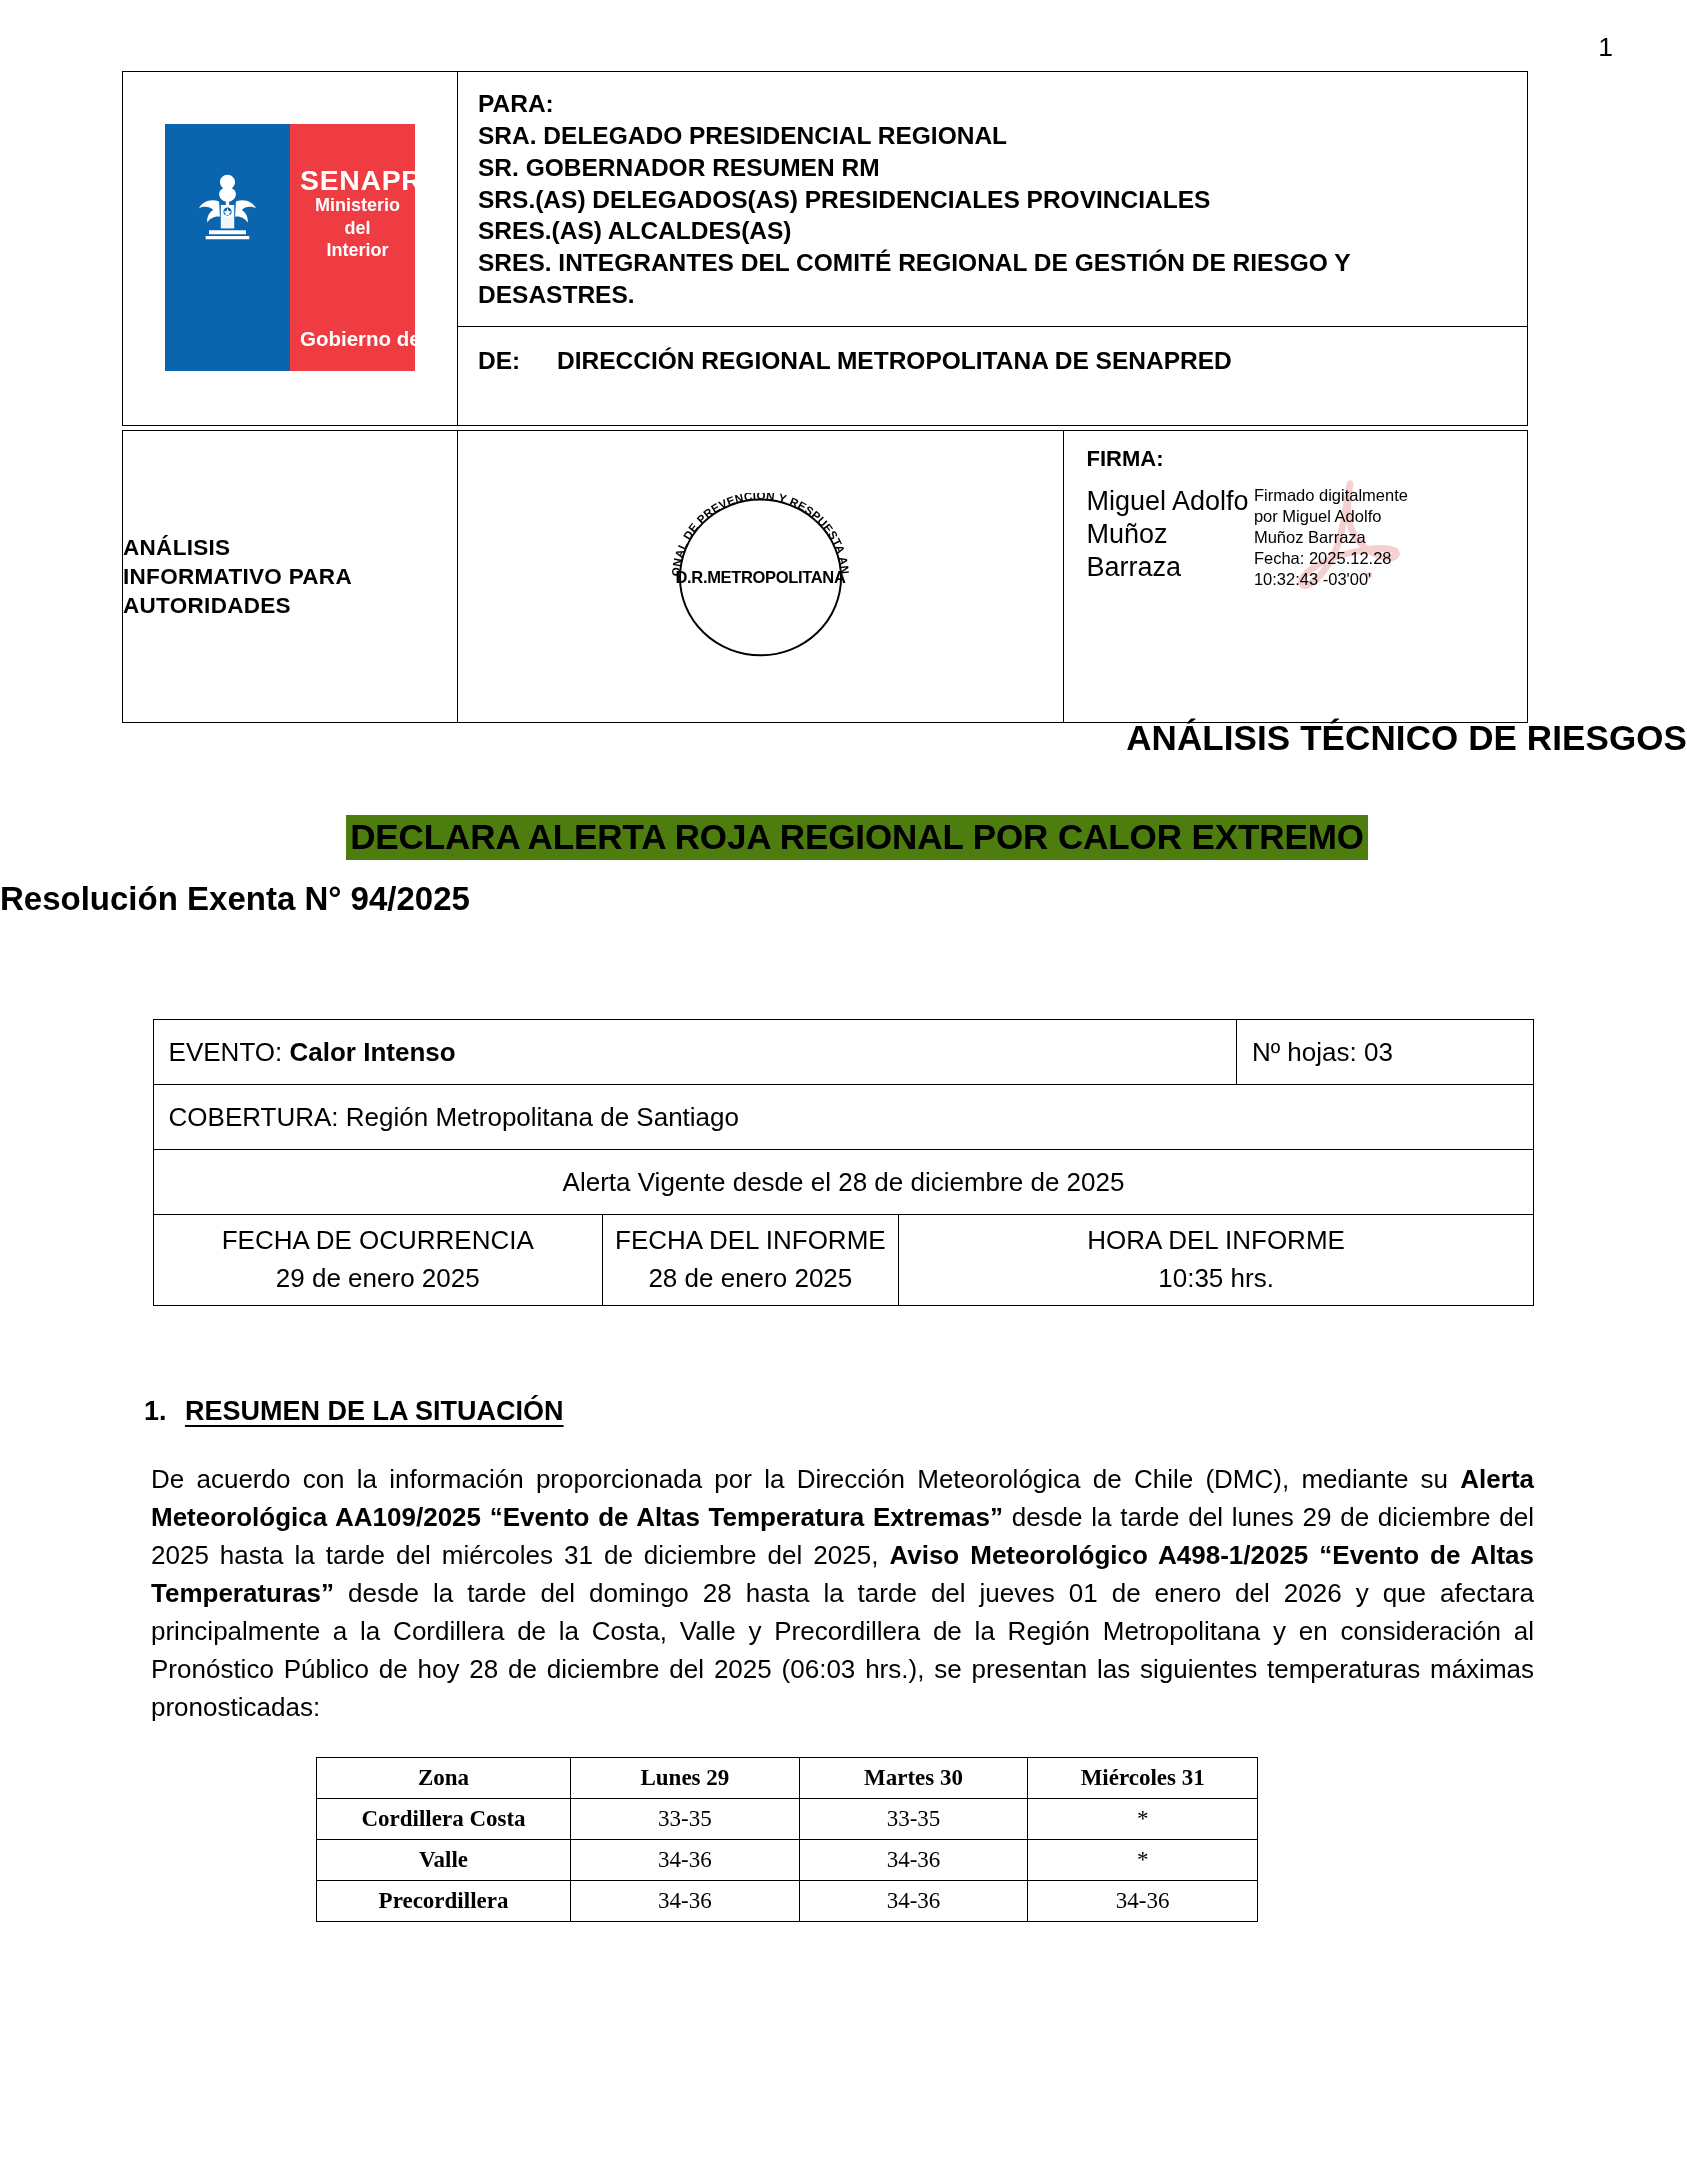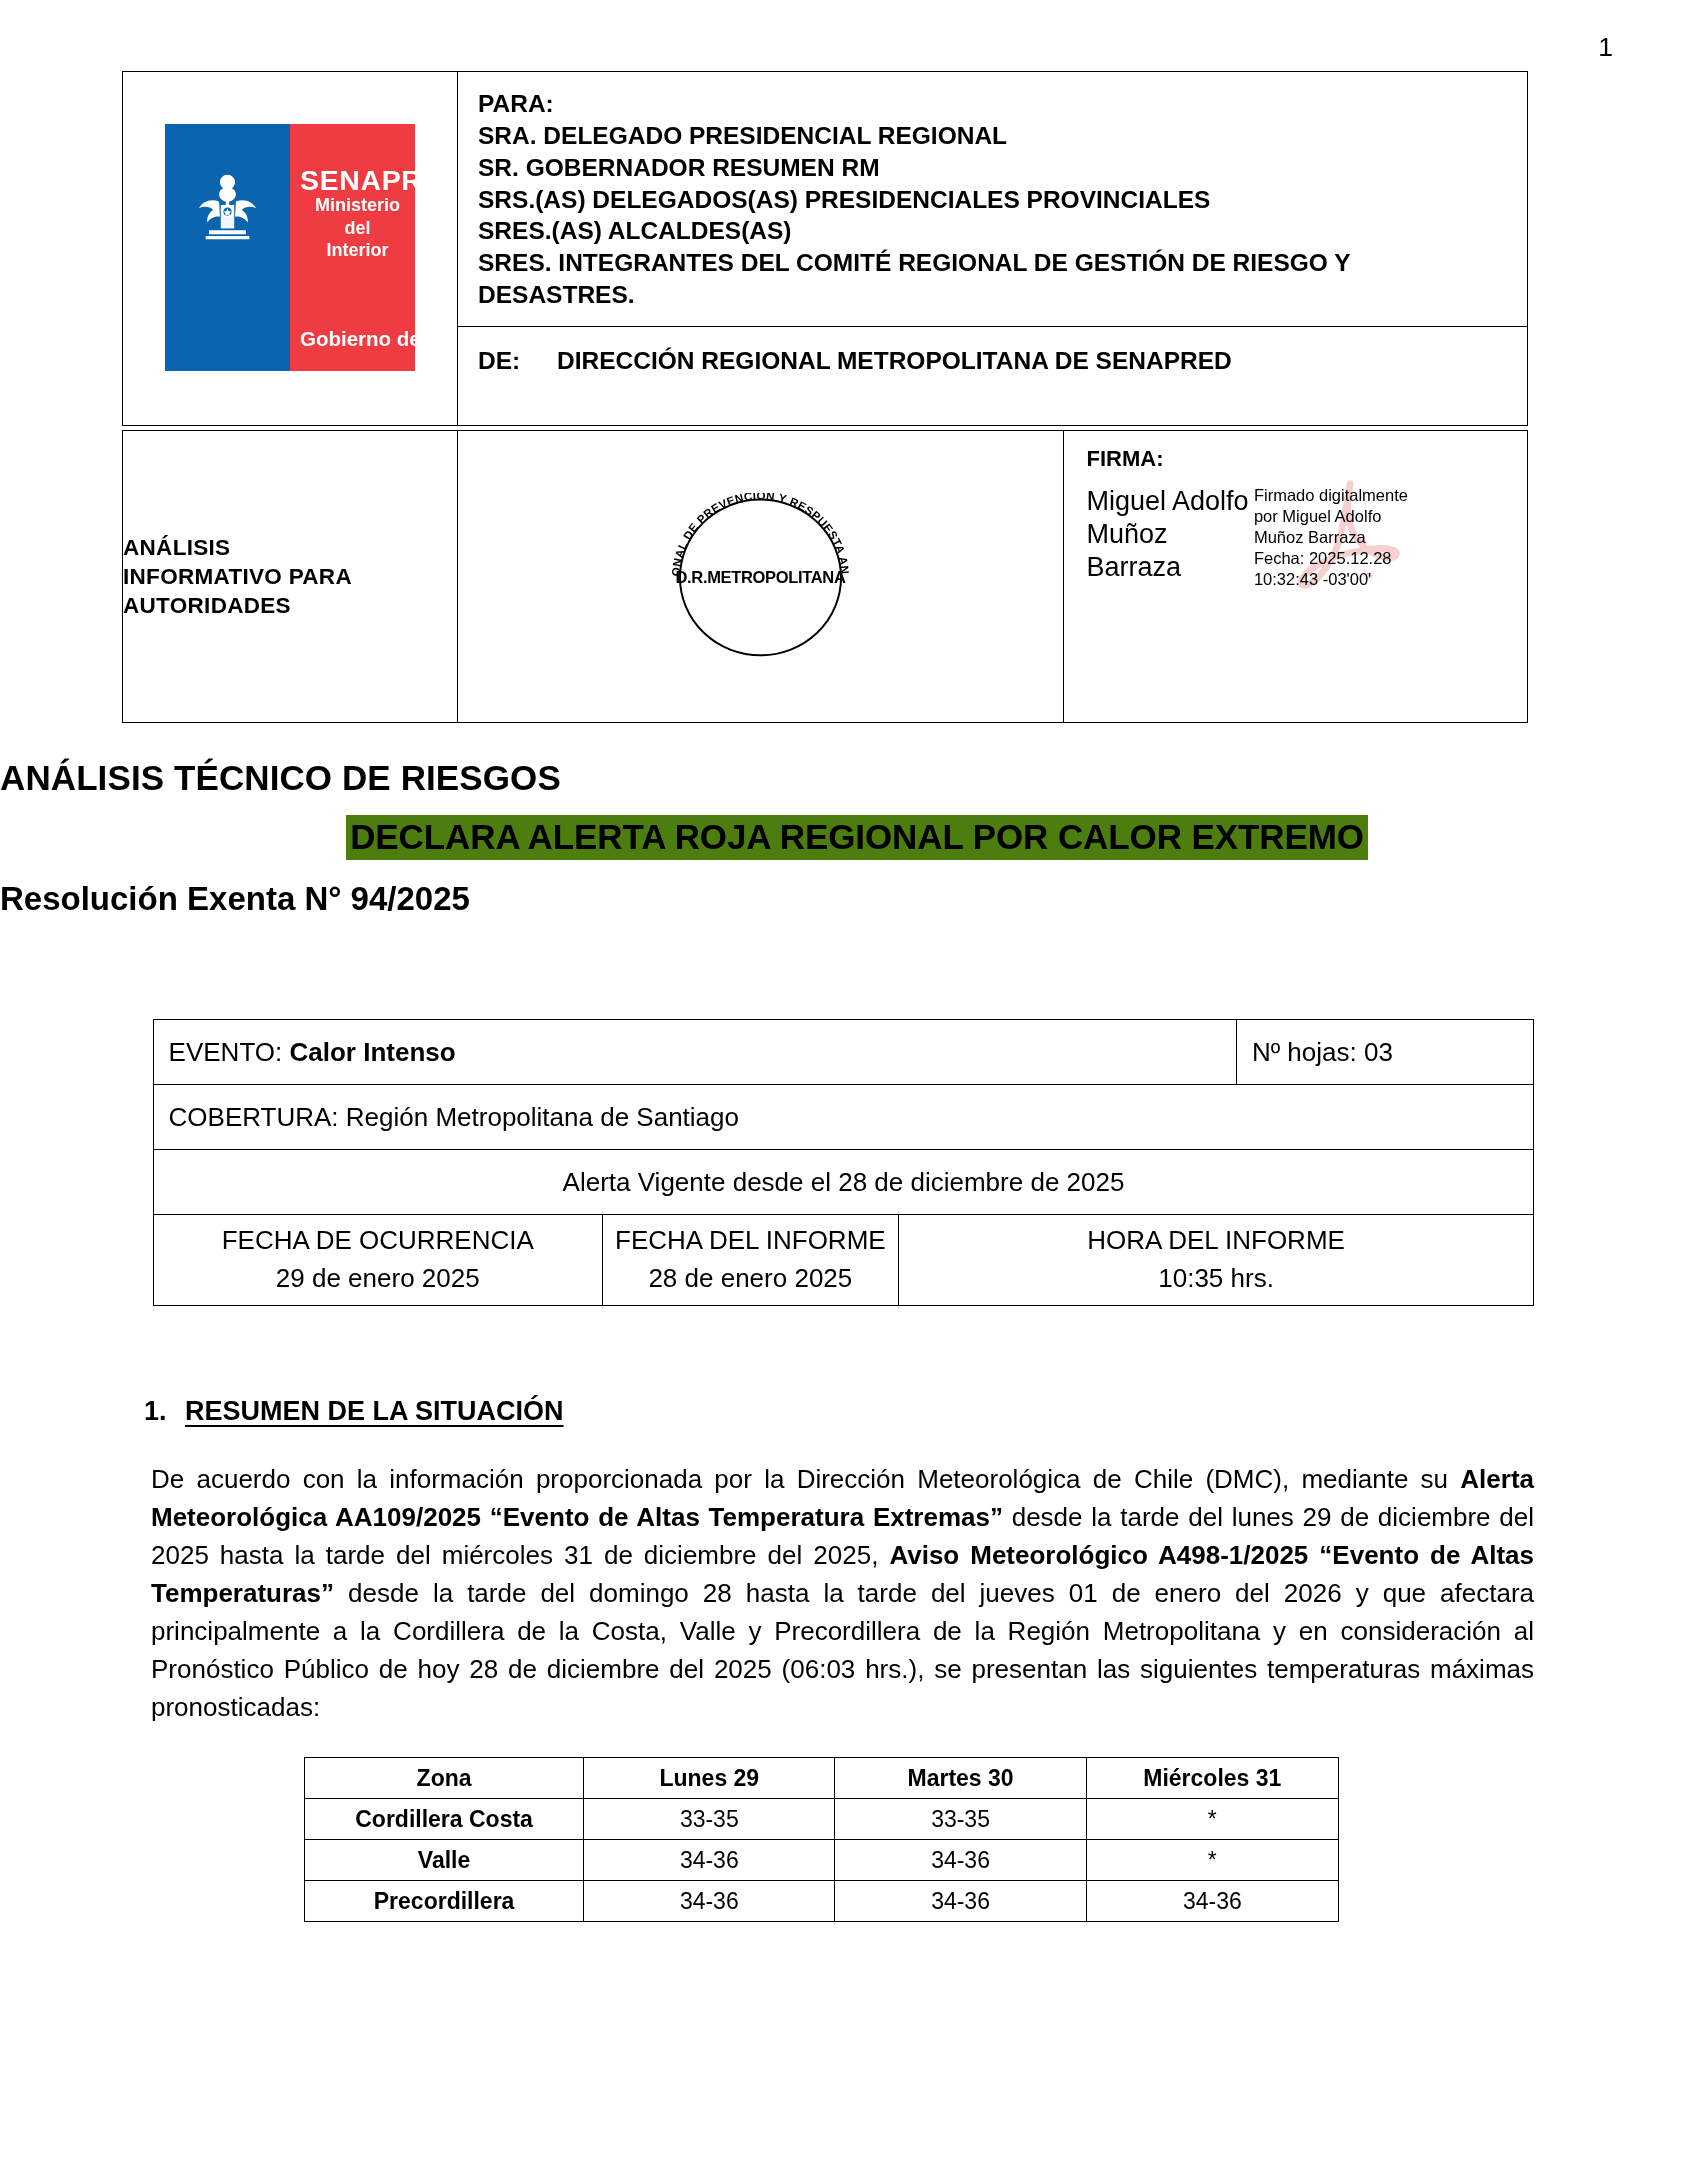--- a/index.html
+++ b/index.html
@@ -203,22 +203,22 @@
     height: 122px;
     z-index: 1;
     pointer-events: none;
   }
   .acrobat-mark svg { width: 100%; height: 100%; }
 
   
   .title-main {
     position: absolute;
     left: 0; right: 0;
-    top: 758px;
-    text-align: left;
+    top: 718px;
+    text-align: right;
     font-size: 35px;
     font-weight: bold;
     letter-spacing: 0.1px;
   }
   .title-alert-wrap {
     position: absolute;
     left: 212px;
     top: 815px;
     width: 1290px;
     text-align: center;
@@ -297,25 +297,26 @@
   .body-par b { font-weight: bold; }
   .hl {
     background: #ff0000;
     font-weight: bold;
     padding: 0 1.3px;
   }
 
   
   .temp-tbl {
     position: absolute;
-    left: 304px;
+    left: 316px;
     top: 1757px;
-    width: 1035px;
+    width: 942px;
     border-collapse: collapse;
     table-layout: fixed;
+    font-family: Liberation Serif, serif;
   }
   .temp-tbl td, .temp-tbl th {
     border: 1.3px solid #000;
     text-align: center;
     font-size: 23px;
     height: 40px;
     padding: 0;
   }
   .temp-tbl th { font-weight: bold; }
   .temp-tbl td.zone { font-weight: bold; }

